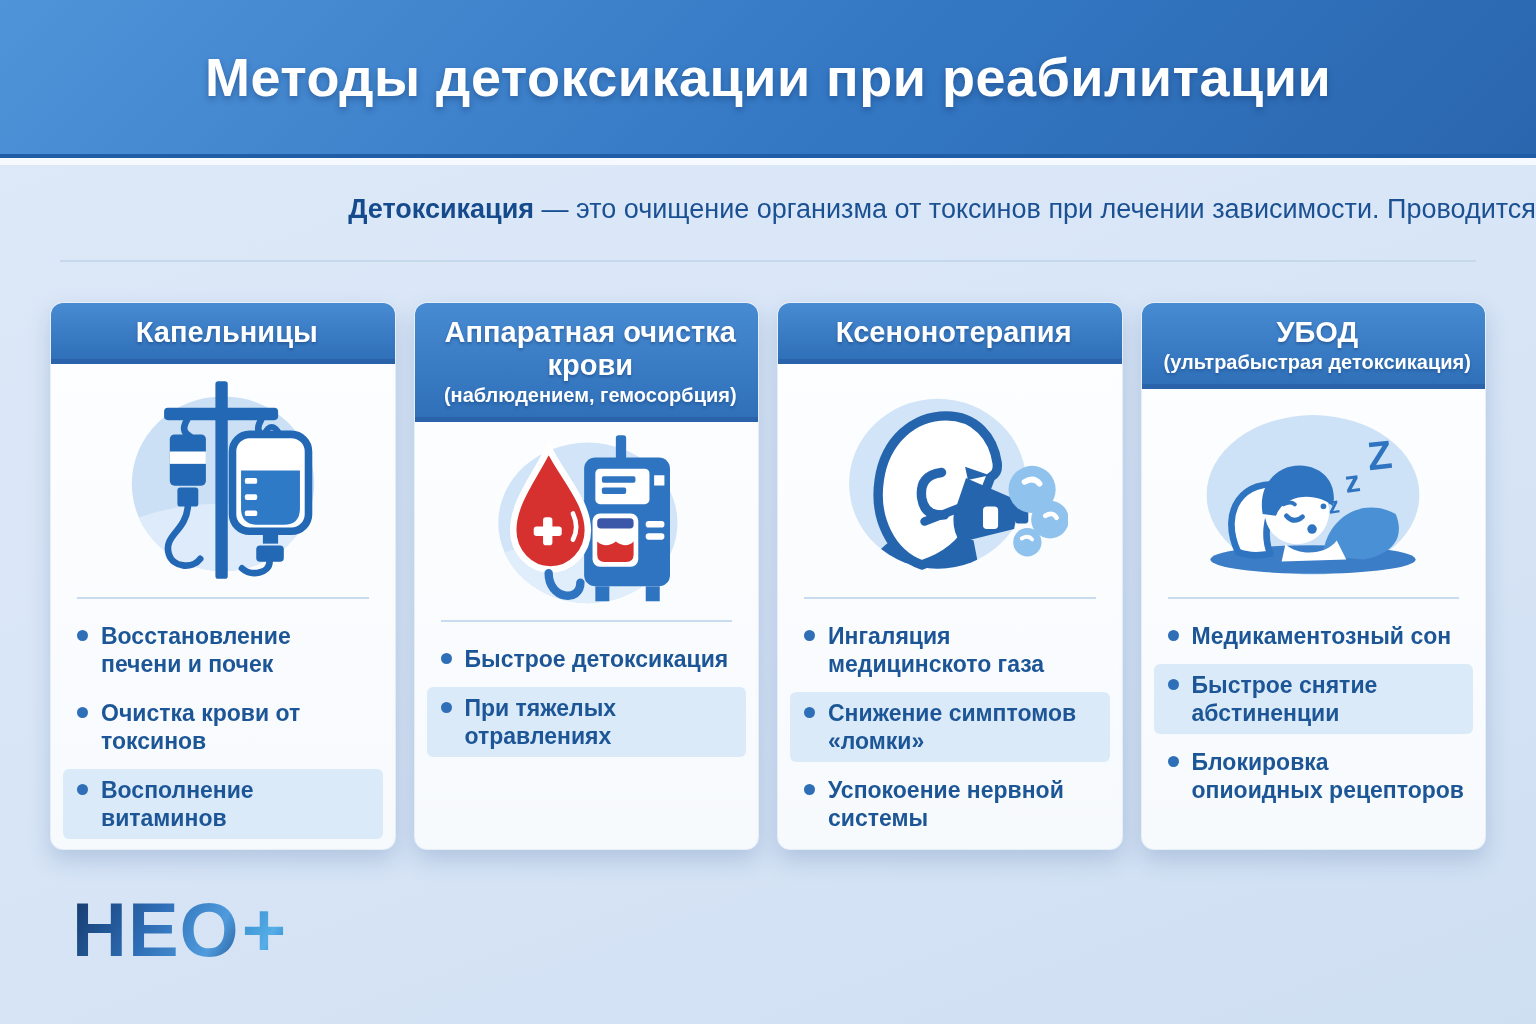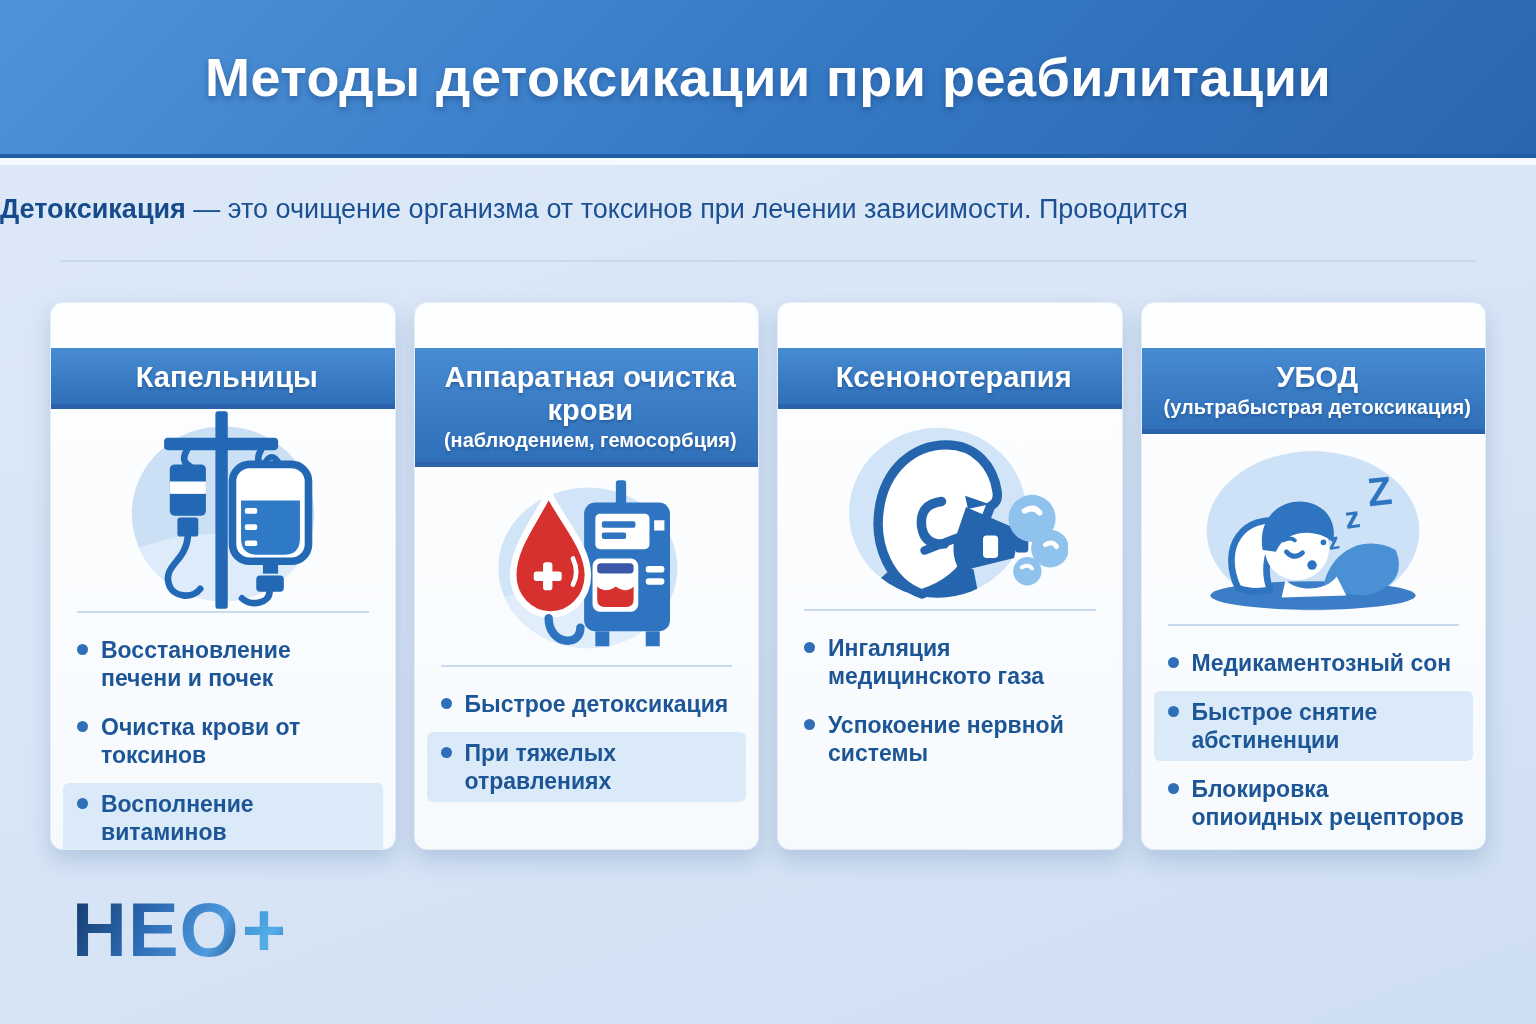--- a/index.html
+++ b/index.html
@@ -16,21 +16,21 @@
     display:flex; align-items:center; justify-content:center;
     border-bottom:4px solid #1f5ea6;
     box-shadow:0 7px 0 rgba(255,255,255,.75);
   }
   .header h1 {
     color:#ffffff; font-size:54px; font-weight:700; letter-spacing:.5px;
     text-shadow:0 3px 6px rgba(15,45,95,.4);
   }
   
   .intro {
-    margin-top:30px; text-align:left;
+    margin-top:30px; text-align:right;
     color:#1b5193; font-size:27px; line-height:1.62; font-weight:500;
   }
   .intro b { font-weight:700; color:#154a8c; }
   .page-divider {
     border:none; border-top:2px solid #c6d8ec;
     margin:28px 60px 0 60px;
   }
   
   .cards {
     margin:40px 50px 0 50px; height:548px;
@@ -39,21 +39,21 @@
   .card {
     flex:1 1 0; background:linear-gradient(180deg,#fdfeff 0%,#f7fafd 100%);
     border-radius:13px; overflow:hidden;
     border:1px solid #e6eef8;
     box-shadow:0 10px 22px rgba(50,90,150,.22);
     display:flex; flex-direction:column;
   }
   .card-header {
     background:linear-gradient(180deg,#478bd2 0%,#2f70b9 100%);
     border-bottom:5px solid #2a63a9;
-    color:#fff; text-align:center; padding:13px 0 10px 8px;margin-top:45px;
+    color:#fff; text-align:center; padding:13px 0 10px 8px;
   }
   .card-title {
     font-size:29px; font-weight:700;
     text-shadow:0 2px 3px rgba(15,45,95,.4);
   }
   .card-sub {
     font-size:20px; font-weight:700; margin-top:2px;
     text-shadow:0 2px 3px rgba(15,45,95,.35);
   }
   .card-sub:empty { display:none; }
@@ -235,20 +235,24 @@
         <path d="M226,144 q8,-5 12,2" stroke="#ffffff" stroke-width="5" fill="none" stroke-linecap="round"></path>
         <path d="M201,168 q7,-4 11,1" stroke="#ffffff" stroke-width="4" fill="none" stroke-linecap="round"></path>
       </svg>
     </div>
     <hr class="card-divider">
     <ul class="bullets">
       <li>
           <span class="dot"></span>
           <span>Ингаляция медицинското газа</span>
         </li>
+      <li class="hl">
+          <span class="dot"></span>
+          <span>Снижение симптомов «ломки»</span>
+        </li>
       <li>
           <span class="dot"></span>
           <span>Успокоение нервной системы</span>
         </li>
     </ul>
   </div>
 
   <div class="card">
     <div class="card-header">
       <div class="card-title">УБОД</div>

